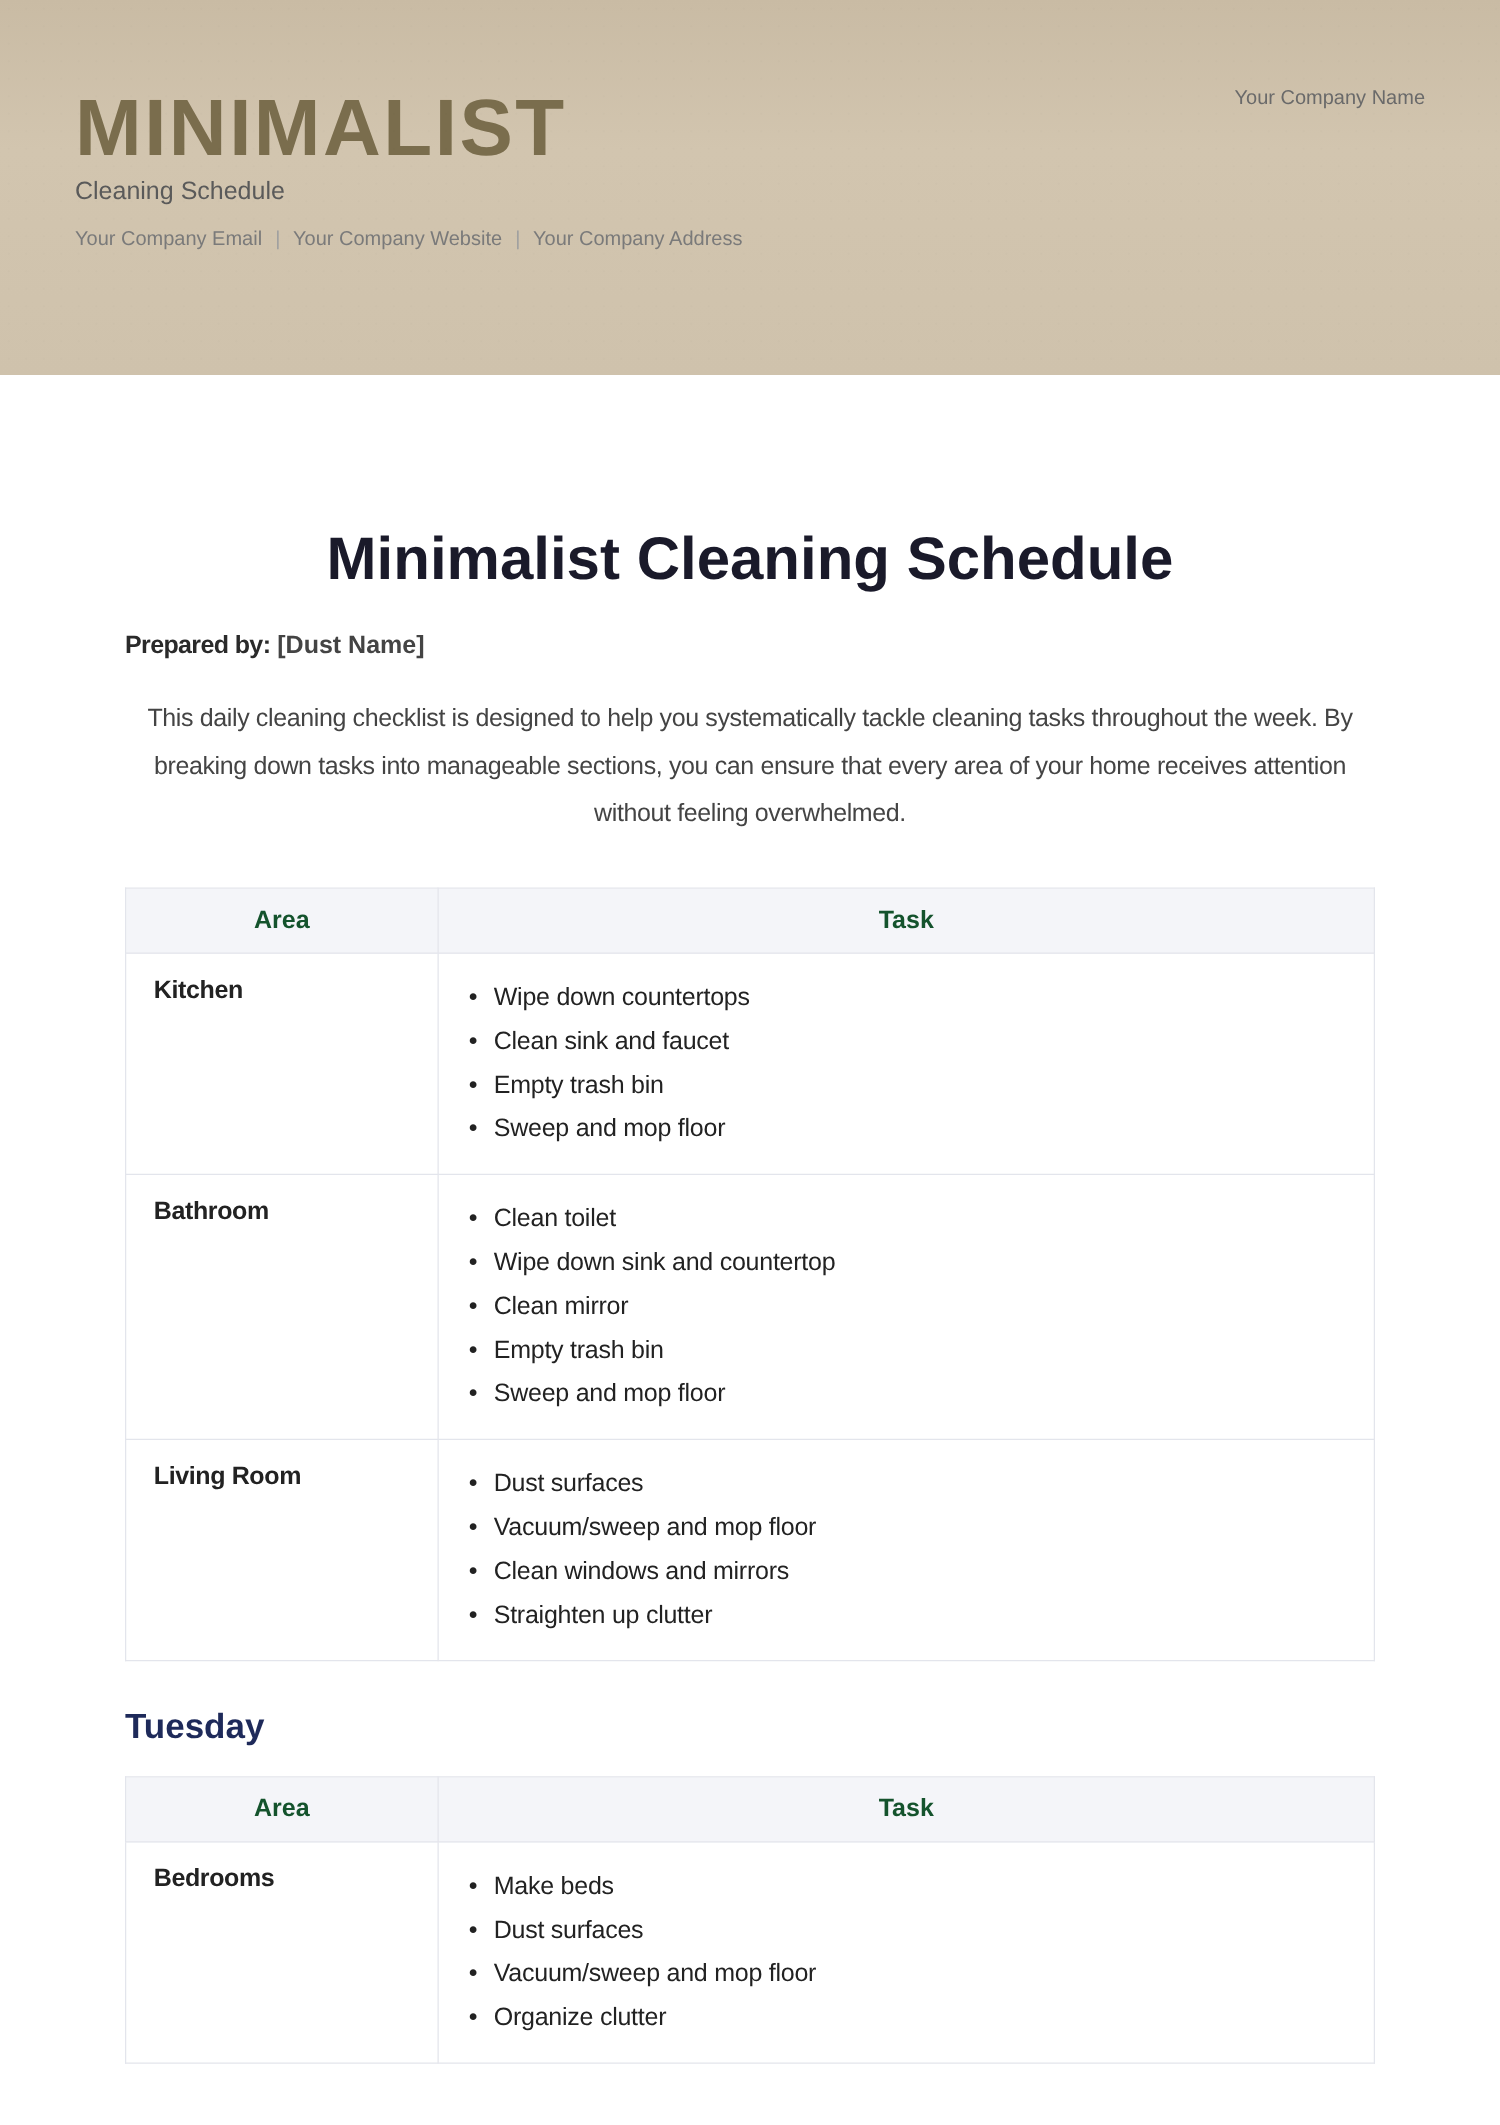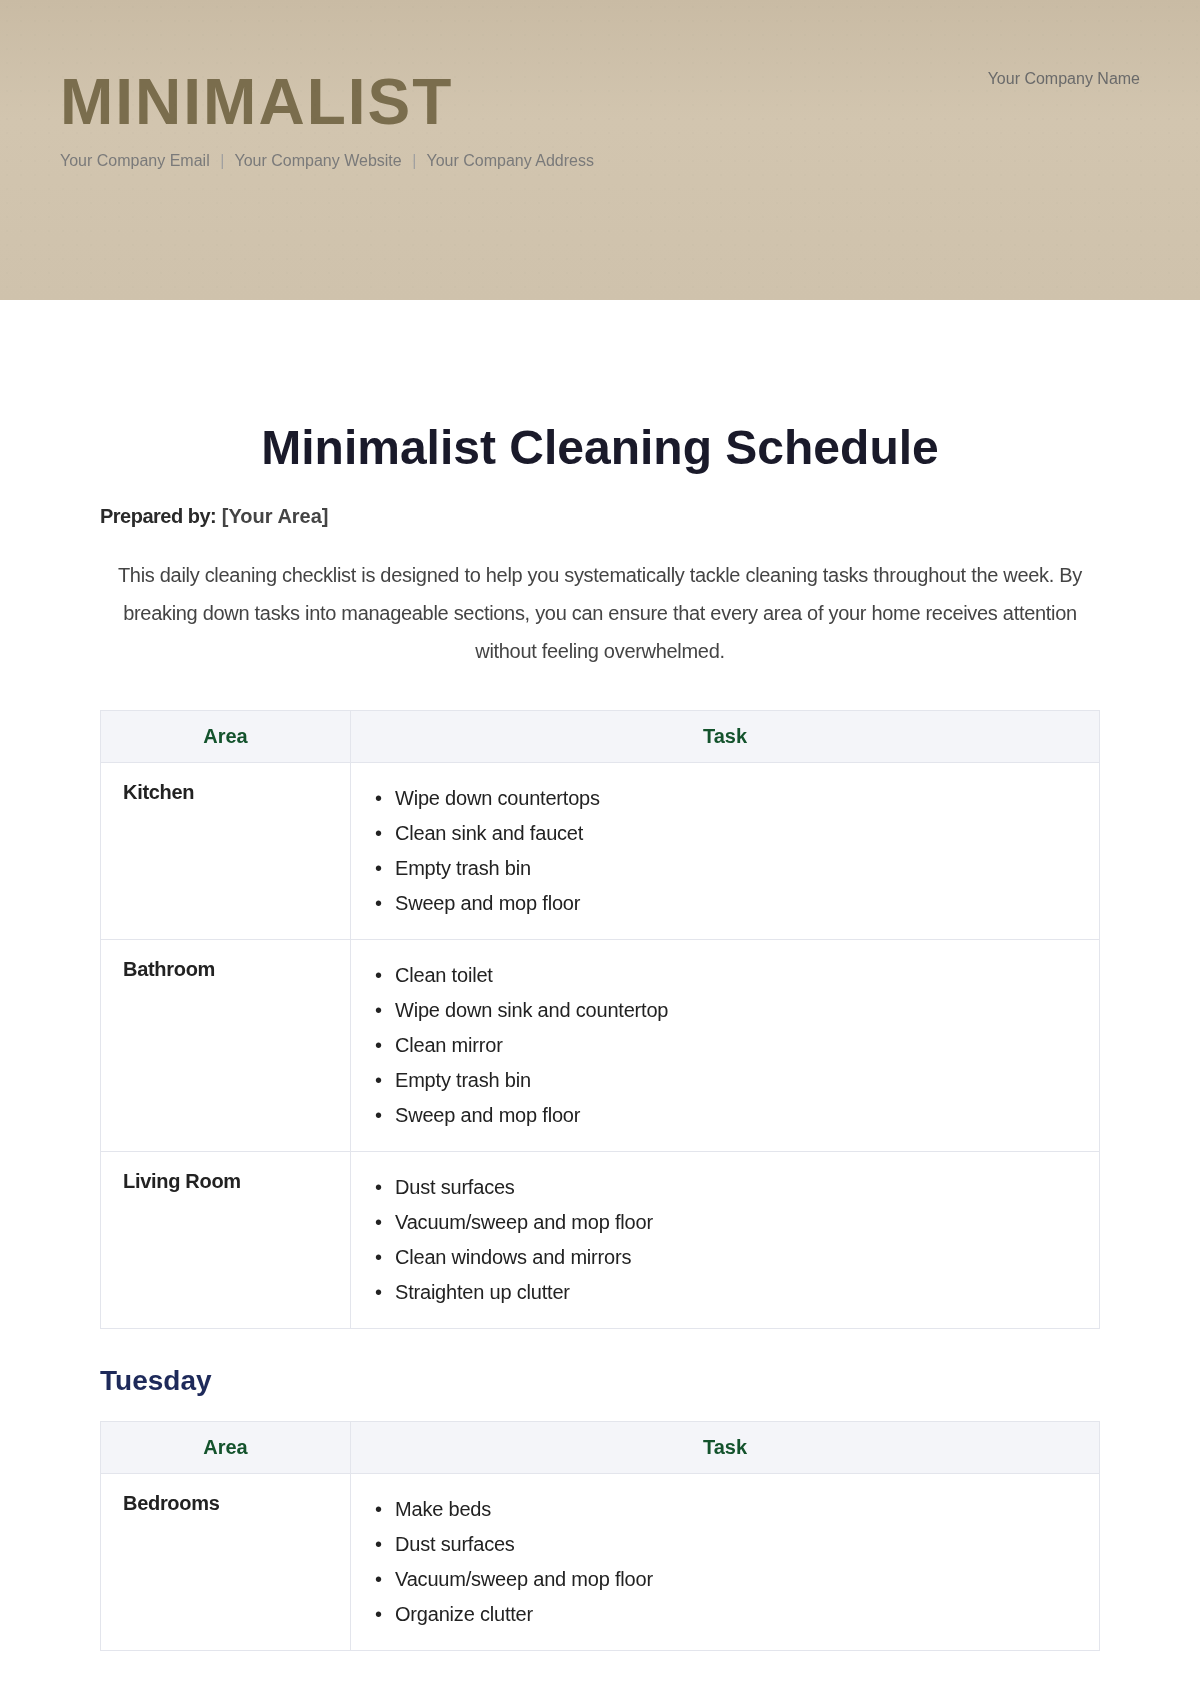--- a/index.html
+++ b/index.html
@@ -144,37 +144,38 @@
     top:0;
     color:#222;
     font-size:20px;
   }
 </style>
 </head>
 <body>
 
 <div class="banner">
   <div class="banner-title">MINIMALIST</div>
+  <div class="banner-sub">Cleaning Schedule</div>
   <div class="banner-contact">
     <span>Your Company Email</span>
     <span class="sep">|</span>
     <span>Your Company Website</span>
     <span class="sep">|</span>
     <span>Your Company Address</span>
   </div>
   <div class="logo-wrap">
     <div class="company-name">Your Company Name</div>
   </div>
 </div>
 
 <div class="content">
   <h1 class="doc-title">Minimalist Cleaning Schedule</h1>
   <div class="prepared">
     <span class="label">Prepared by:</span>
-    <span class="value">[Your Area]</span>
+    <span class="value">[Dust Name]</span>
   </div>
   <p class="intro">This daily cleaning checklist is designed to help you systematically tackle cleaning tasks throughout the week. By breaking down tasks into manageable sections, you can ensure that every area of your home receives attention without feeling overwhelmed.</p>
 
   <div id="days-container">
       <table>
         <thead>
           <tr>
             <th style="width: 250px;">Area</th>
             <th>Task</th>
           </tr>

